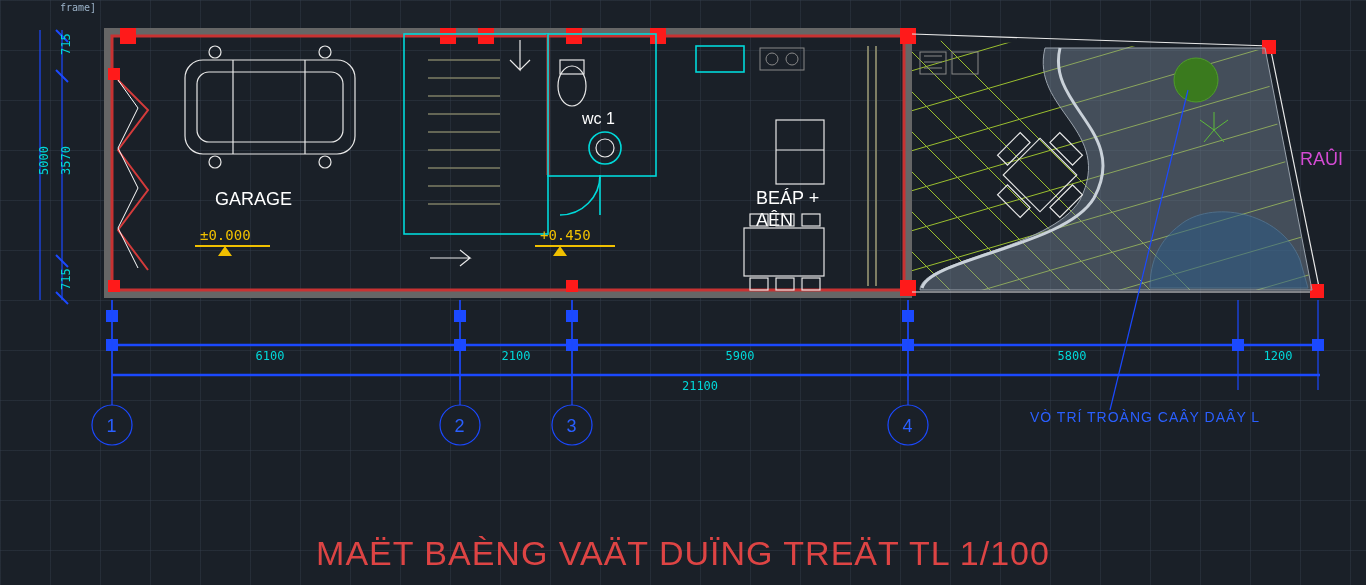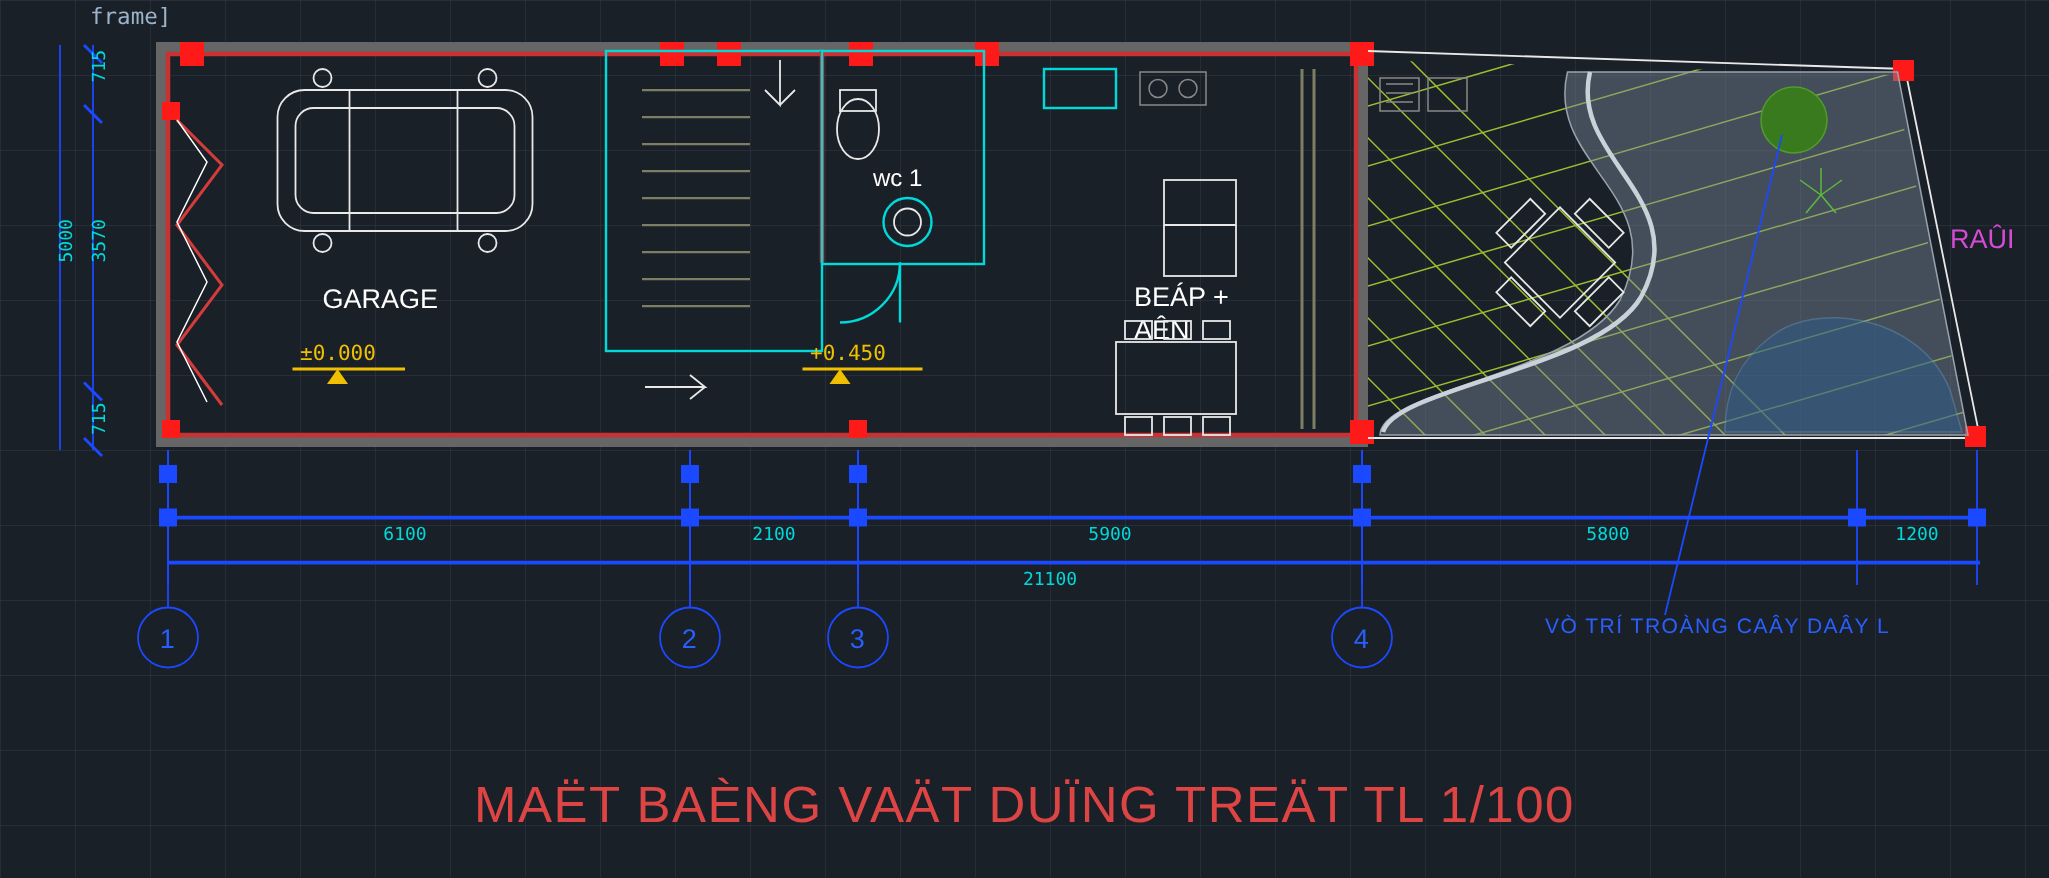--- a/index.html
+++ b/index.html
@@ -13,25 +13,25 @@
   
   .grid {
     position: absolute; inset: 0;
     background-image:
       linear-gradient(to right, rgba(60,70,85,0.35) 1px, transparent 1px),
       linear-gradient(to bottom, rgba(60,70,85,0.35) 1px, transparent 1px);
     background-size: 50px 50px;
   }
   .frame-label {
     position: absolute; top: 2px; left: 60px;
-    color: #9cb3c9; font-size: 15px; font-family: monospace;
+    color: #9cb3c9; font-size: 10px; font-family: monospace;
   }
   .canvas { position: absolute; inset: 0; }
   .title {
-    position: absolute; left: 0; right: 0; bottom: 28px;
+    position: absolute; left: 0; right: 0; bottom: 12px;
     text-align: center;
     color: #dd4444; font-size: 34px; letter-spacing: 1px;
     font-family: Arial, sans-serif;
   }
   
   .wall-thick { stroke: #666; stroke-width: 8; fill: none; }
   .wall-inner { stroke: #c83232; stroke-width: 3; fill: none; }
   .thin-white { stroke: #e8e8e8; stroke-width: 1.2; fill: none; }
   .cyan { stroke: #00d9da; stroke-width: 1.6; fill: none; }
   .blue { stroke: #1b49ff; stroke-width: 2.5; fill: none; }

